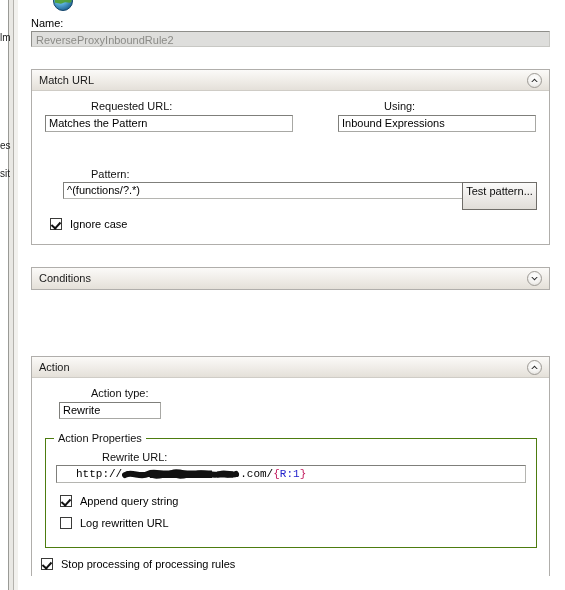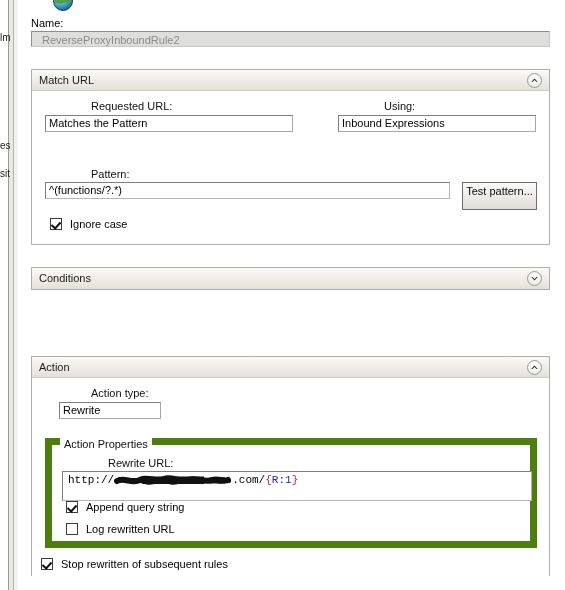--- a/index.html
+++ b/index.html
@@ -89,21 +89,21 @@
     position: absolute;
     left: 9px; top: 31px;
     width: 519px; height: 16px;
     background: #dededc;
     border: 1px solid #8e8e8a;
     border-right-color: #c8c8c4;
     border-bottom-color: #c8c8c4;
     color: #8b8b87;
     font-size: 11px;
     line-height: 16px;
-    padding-left: 10px;
+    padding-left: 4px;
     box-sizing: border-box;
     overflow: hidden;
     white-space: nowrap;
   }
 
   
   .group {
     position: absolute;
     left: 9px;
     width: 519px;
@@ -165,20 +165,21 @@
     background: #ffffff;
     border: 1px solid #7f7f7b;
     border-right-color: #b5b5b1;
     border-bottom-color: #b5b5b1;
     box-sizing: border-box;
     font-size: 11px;
     line-height: 15px;
     padding-left: 3px;
     overflow: hidden;
     white-space: nowrap;
+    margin-left: 18px;
   }
   .btn {
     position: absolute;
     height: 28px;
     background: linear-gradient(to bottom, #fbfbfa 0%, #eeeceA 48%, #e0ddd8 100%);
     border: 1px solid #6f6d69;
     box-sizing: border-box;
     font-size: 11px;
     line-height: 17px;
     text-align: center;
@@ -207,46 +208,46 @@
   .cblabel {
     position: absolute;
     left: 20px; top: 0px;
     font-size: 11px;
     white-space: nowrap;
   }
 
   
   .fieldset {
     position: absolute;
-    border: 7px solid #4d7c0f;
+    border: 1px solid #4d7c0f;
     box-sizing: border-box;
     background: transparent;
   }
   .fieldset-legend {
     position: absolute;
     left: 8px; top: -7px;
     background: #ffffff;
     padding: 0 4px;
     font-size: 11px;
     color: #101010;
   }
 
   
   #rewrite-url-box {
     position: absolute;
-    height: 30px;
+    height: 18px;
     background: #ffffff;
     border: 1px solid #7f7f7b;
     border-right-color: #b5b5b1;
     border-bottom-color: #b5b5b1;
     box-sizing: border-box;
     font-family: "Liberation Mono", monospace;
     font-size: 11px;
     line-height: 16px;
-    padding-left: 5px;
+    padding-left: 19px;
     white-space: nowrap;
     overflow: hidden;
   }
   #rewrite-url-box .redaction {
     display: inline-block;
     vertical-align: middle;
     width: 118px; height: 9px;
     position: relative;
     top: -1px;
   }
@@ -365,18 +366,18 @@
         </div>
 
         <div class="cbrow" style="left:14px; top:78px;">
           <div class="cbox"></div>
           <div class="cblabel">Log rewritten URL</div>
         </div>
       </div>
 
       <div class="cbrow" style="left:9px; top:180px;">
         <div class="cbox checked"></div>
-        <div class="cblabel">Stop rewritten of subsequent rules</div>
+        <div class="cblabel">Stop processing of processing rules</div>
       </div>
     </div>
   </div>
 
 </div>
 
 </body></html>

